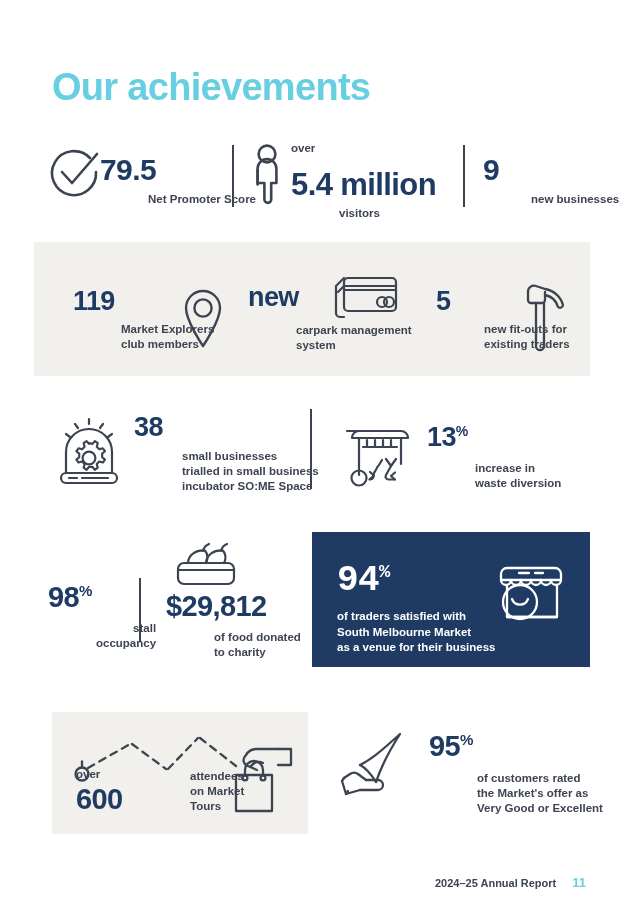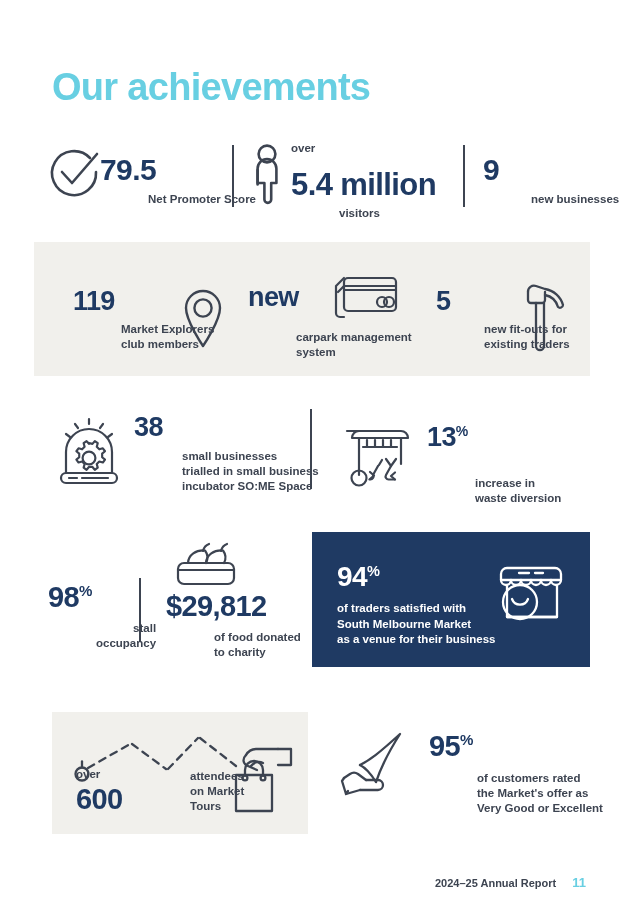--- a/index.html
+++ b/index.html
@@ -98,21 +98,21 @@
   </div>
   <div class="icon" style="left:182px; top:288px;">
     <svg width="42" height="60" viewBox="0 0 42 60" fill="none" stroke="#3d4451" stroke-width="2.4" stroke-linecap="round" stroke-linejoin="round">
       <path d="M21 58 C21 58 38 33 38 20 A17 17 0 1 0 4 20 C4 33 21 58 21 58 Z"></path>
       <circle cx="21" cy="20" r="8.6"></circle>
     </svg>
   </div>
 
   <div class="block" style="left:248px; top:284px;">
     <div class="big" style="font-size:27px;">new</div>
-    <div class="caption" style="margin-top:19px; white-space:pre-line;">carpark management
+    <div class="caption" style="margin-top:12px; white-space:pre-line;">carpark management
 system</div>
   </div>
   <div class="icon" style="left:330px; top:273px;">
     <svg width="68" height="46" viewBox="0 0 68 46" fill="none" stroke="#3d4451" stroke-width="2.2" stroke-linecap="round" stroke-linejoin="round">
       <rect x="14" y="5" width="52" height="33" rx="4"></rect>
       <path d="M14 13 h52"></path>
       <path d="M14 17 h52"></path>
       <circle cx="52" cy="29" r="5"></circle>
       <circle cx="59" cy="29" r="5"></circle>
       <path d="M14 5 L6 13 v27 a4 4 0 0 0 4 4 h4"></path>
@@ -166,21 +166,21 @@
       <path d="M50 61.5 l-4 -3.5 l4 -3.5"></path>
       <path d="M33 48 l-5 9 a3 3 0 0 1 -2.6 4.5 h-1"></path>
       <path d="M25 61 l4 -3.5 l-4 -3.5"></path>
       <path d="M34 47 l3 -5"></path>
     </svg>
   </div>
   <div class="block" style="left:427px; top:424px;">
     <div class="big" style="font-size:27px;">
       <span>13</span><span class="pct">%</span>
     </div>
-    <div class="caption" style="margin-top:25px; white-space:pre-line;">increase in
+    <div class="caption" style="margin-top:10px; white-space:pre-line;">increase in
 waste diversion</div>
   </div>
 
   <div class="block" style="left:48px; top:583px;">
     <div class="big" style="font-size:29px;">
       <span>98</span><span class="pct">%</span>
     </div>
     <div class="caption" style="margin-top:9px; white-space:pre-line;text-align:right;">stall
 occupancy</div>
   </div>
@@ -198,21 +198,21 @@
     </svg>
   </div>
   <div class="block" style="left:166px; top:592px;">
     <div class="big" style="font-size:29px;">$29,812</div>
     <div class="caption" style="margin-top:9px; white-space:pre-line;">of food donated
 to charity</div>
   </div>
 
   <div class="band-navy" style="left:312px; top:532px; width:278px; height:135px;"></div>
   <div class="block" style="left:337px; top:563px; width:185px;">
-    <div class="big navy-txt" style="font-size:28px;">
+    <div class="big navy-txt" style="font-size:36px;font-family:Liberation Mono, monospace;">
       <span>94</span><span class="pct">%</span>
     </div>
     <div class="navy-cap" style="margin-top:10px; white-space:pre-line;">of traders satisfied with
 South Melbourne Market
 as a venue for their business</div>
   </div>
   <div class="icon" style="left:495px; top:556px;">
     <svg width="72" height="72" viewBox="0 0 72 72" fill="none" stroke="#ffffff" stroke-width="2.3" stroke-linecap="round" stroke-linejoin="round">
       <path d="M12 12 h48 a6 6 0 0 1 6 6 v6 H6 v-6 a6 6 0 0 1 6 -6 Z"></path>
       <path d="M6 24 a5 5 0 0 0 10 0 a5 5 0 0 0 10 0 a5 5 0 0 0 10 0 a5 5 0 0 0 10 0 a5 5 0 0 0 10 0 a5 5 0 0 0 10 0"></path>

